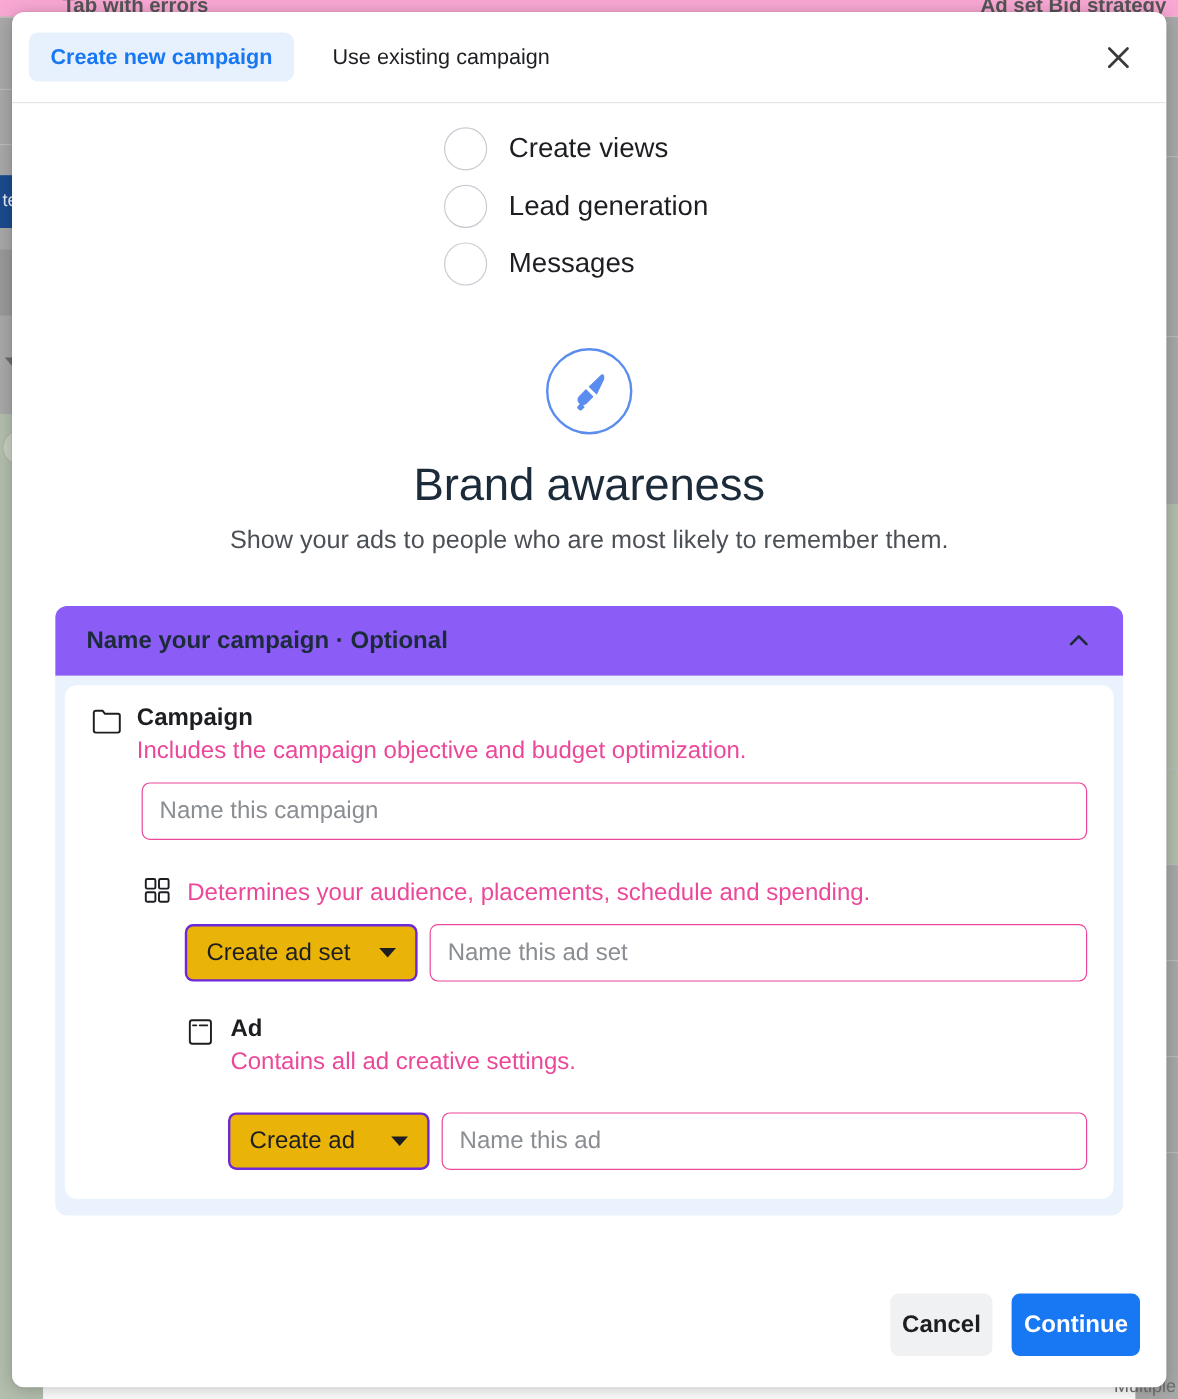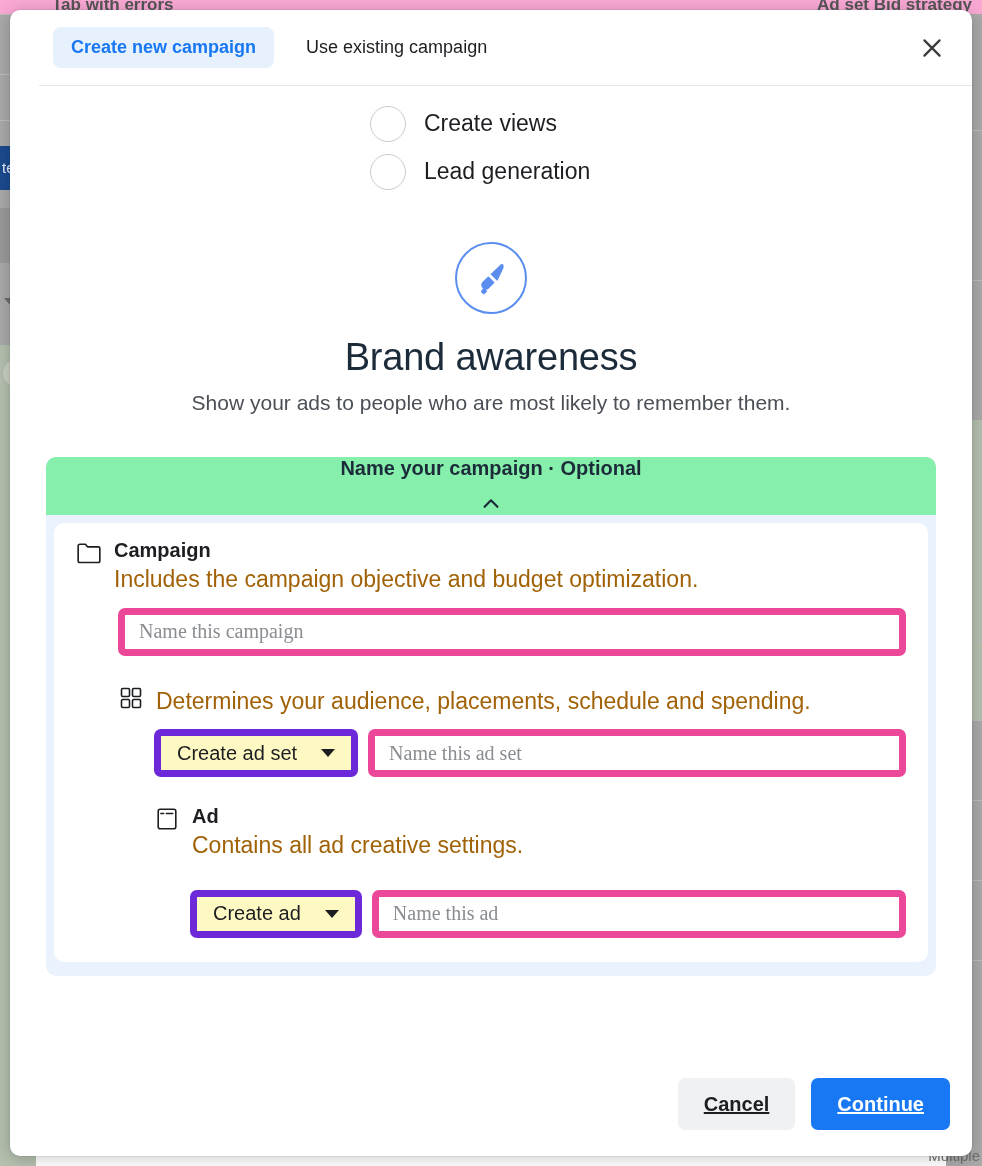--- a/index.html
+++ b/index.html
@@ -111,21 +111,20 @@
 
   
   .modal-header {
     position: relative;
     height: 76px;
     flex: 0 0 76px;
     border-bottom: 1px solid #e4e6eb;
     display: flex;
     align-items: center;
     padding: 0 14px;
-    margin-left: 29px;
   }
   .tab {
     font-size: 18px;
     font-weight: 700;
     padding: 10px 18px;
     border-radius: 8px;
     cursor: pointer;
     white-space: nowrap;
     line-height: 1.2;
   }
@@ -210,27 +209,26 @@
 
   
   .name-card {
     margin: 42px 36px 0 36px;
     background: #eaf3fd;
     border-radius: 10px;
     overflow: hidden;
   }
   .name-card-header {
     height: 58px;
-    background: #86efac;
+    background: #8b5cf6;
     display: flex;
     align-items: center;
     justify-content: space-between;
     padding: 0 26px;
     cursor: pointer;
-    flex-direction: column;
   }
   .name-card-title {
     font-size: 20px;
     font-weight: 700;
     color: #1c2b3a;
   }
   .chev {
     width: 22px; height: 22px;
     display: flex; align-items: center; justify-content: center;
   }
@@ -252,51 +250,51 @@
     display: flex; align-items: center; justify-content: center;
     margin-top: 1px;
   }
   .sect-title {
     font-size: 20px;
     font-weight: 700;
     color: #1c1e21;
     line-height: 1.15;
   }
   .sect-desc {
-    font-size: 23px;
-    color: #a16207;
+    font-size: 20px;
+    color: #ec4899;
     margin-top: 4px;
     line-height: 1.2;
   }
 
   .field-input {
     display: block;
     width: 100%;
     height: 48px;
-    border: 7px solid #ec4899;
+    border: 1px solid #ec4899;
     border-radius: 7px;
     background: #fff;
     font-size: 20px;
     color: #1c1e21;
     padding: 0 14px;
     outline: none;
-    font-family: Liberation Serif, serif;
+    font-family: Liberation Sans, sans-serif;
   }
   .field-input::placeholder { color: #8a8d91; }
 
   .row-inline {
     display: flex;
     gap: 10px;
     align-items: center;
   }
   .select-box {
     height: 48px;
-    border: 7px solid #6d28d9;
+    border: 2px solid #6d28d9;
     border-radius: 7px;
-    background: #fef9c3;
+    background: #eab308;
     display: flex;
     align-items: center;
     justify-content: space-between;
     padding: 0 16px;
     gap: 24px;
     cursor: pointer;
     flex: 0 0 auto;
     min-width: 168px;
   }
   .select-label {
@@ -323,24 +321,23 @@
     align-items: center;
     gap: 16px;
   }
   .btn {
     border: none;
     border-radius: 7px;
     font-size: 20px;
     font-weight: 700;
     cursor: pointer;
     font-family: "Liberation Sans", sans-serif;
-    padding: 0 26px;
+    padding: 0 10px;
     height: 52px;
     line-height: 52px;
-    text-decoration: underline;
   }
   .btn-secondary {
     background: #eff1f3;
     color: #1c1e21;
   }
   .btn-primary {
     background: #1877f2;
     color: #ffffff;
   }
 </style>
@@ -397,20 +394,24 @@
   <div class="modal-body">
 
     <div class="objective-list">
       <div class="objective-row">
         <span class="radio"></span>
         <span class="objective-label">Create views</span>
       </div>
       <div class="objective-row">
         <span class="radio"></span>
         <span class="objective-label">Lead generation</span>
+      </div>
+      <div class="objective-row">
+        <span class="radio"></span>
+        <span class="objective-label">Messages</span>
       </div>
     </div>
 
     <div class="hero">
       <div class="hero-icon">
         <svg width="38" height="38" viewBox="0 0 24 24" aria-hidden="true">
           <g fill="#5b8def">
             <path d="M19.6 3.3c-.5-.3-1.1-.2-1.5.2l-6.4 6.1 4.3 4.3 3.9-8.2c.2-.9-.1-2.1-.3-2.4z"></path>
             <path d="M10.3 10.9 6.6 14.6a2.6 2.6 0 0 0 0 3.7l.3.3a2.6 2.6 0 0 0 3.7 0l3.7-3.7-4-4z"></path>
             <path d="M7.6 18.2 6 19.8c-.4.4-.4 1 0 1.4l.7.7c.4.4 1 .4 1.4 0l1.6-1.6-2.1-2.1z"></path>

